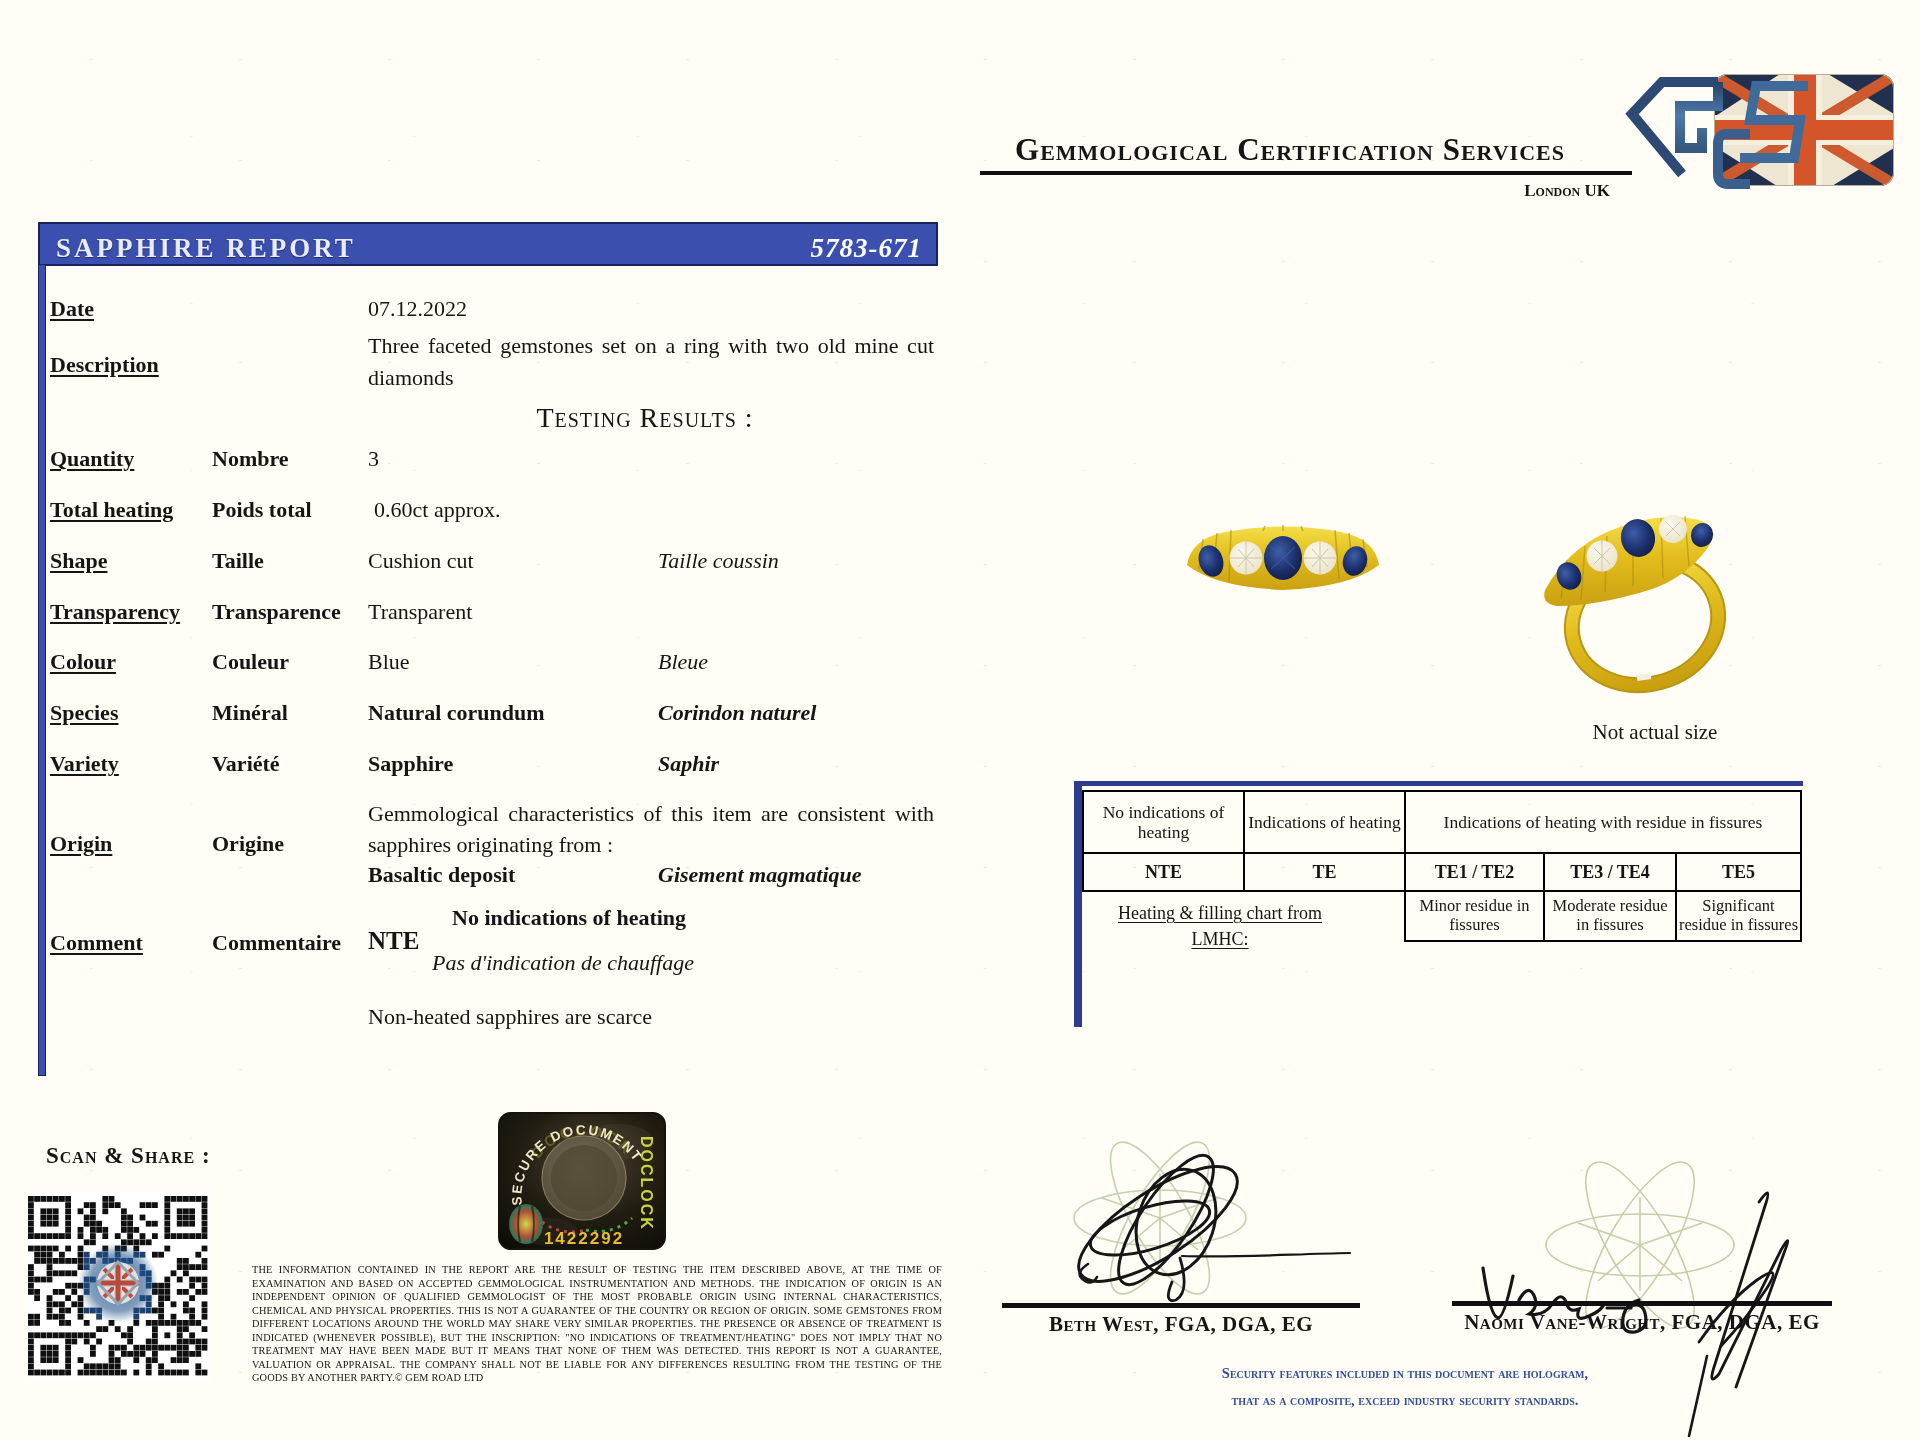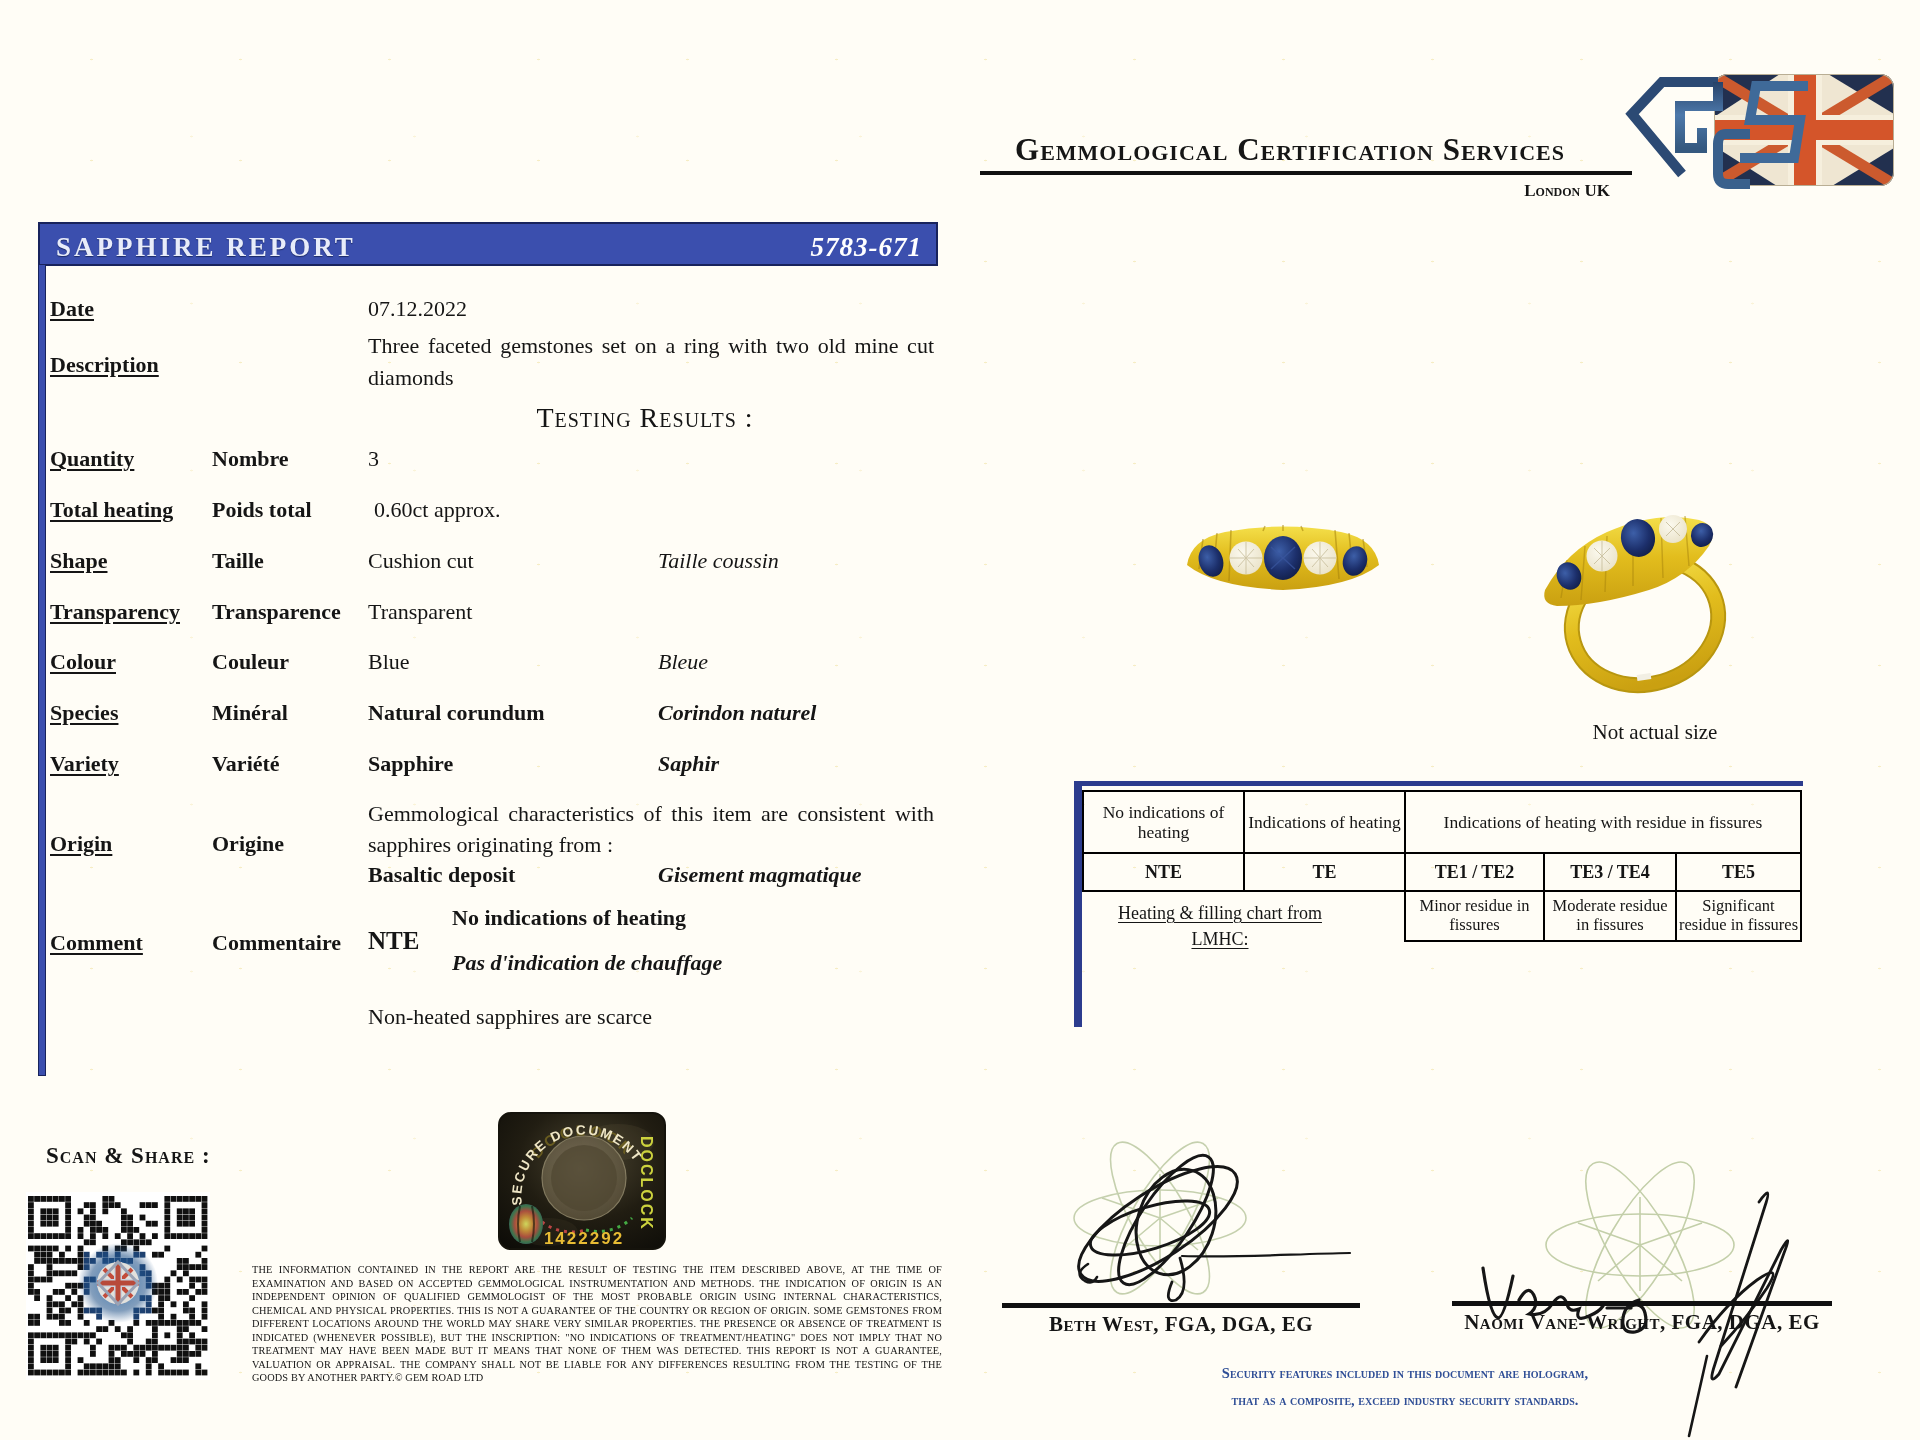--- a/index.html
+++ b/index.html
@@ -10,21 +10,21 @@
     background-image:radial-gradient(#f6edc4 1px, transparent 1.6px),
                      radial-gradient(#faf3d8 1px, transparent 1.6px);
     background-size:149px 101px, 223px 167px;
     background-position:17px 9px, 80px 53px;
   }
   .abs{position:absolute;}
   
   .title-bar{
     left:38px;top:222px;width:900px;height:44px;box-sizing:border-box;
     background:#3b4fae;border:2px solid #18235c;
-    display:flex;align-items:flex-start;justify-content:space-between;
+    display:flex;align-items:center;justify-content:space-between;
     padding:8px 14px 0 16px;
   }
   .title-bar .rep-title{
     color:#e8ecfa;font-size:27px;letter-spacing:3px;font-weight:600;
     text-shadow:0 1px 1px #1b2a66;
   }
   .title-bar .rep-no{
     color:#ffffff;font-size:27px;font-weight:bold;font-style:italic;letter-spacing:1px;
   }
   .left-rule{left:38px;top:264px;width:8px;height:812px;background:#3b4fae;border:1px solid #18235c;box-sizing:border-box;}
@@ -150,21 +150,21 @@
 <div class="abs flabel" style="left:50px;top:831px;text-decoration:underline;">Origin</div>
 <div class="abs ffr" style="left:212px;top:831px;">Origine</div>
 <div class="abs fval just" style="left:368px;top:798px;width:566px;line-height:31px;">Gemmological characteristics of this item are consistent with sapphires originating from :</div>
 <div class="abs fval bold" style="left:368px;top:862px;">Basaltic deposit</div>
 <div class="abs fvalfr bold" style="left:658px;top:862px;">Gisement magmatique</div>
 
 <div class="abs flabel" style="left:50px;top:930px;">Comment</div>
 <div class="abs ffr" style="left:212px;top:930px;">Commentaire</div>
 <div class="abs fval bold" style="left:368px;top:927px;font-size:25px;">NTE</div>
 <div class="abs fval bold" style="left:452px;top:905px;">No indications of heating</div>
-<div class="abs fvalfr" style="left:452px;top:950px;font-weight:bold;">Pas d'indication de chauffage</div>
+<div class="abs fvalfr" style="left:432px;top:950px;">Pas d'indication de chauffage</div>
 <div class="abs fval" style="left:368px;top:1004px;">Non-heated sapphires are scarce</div>
 
 <svg class="abs" style="left:1183px;top:521px;" width="200" height="76" viewBox="0 0 200 76">
   <defs>
     <linearGradient id="goldG" x1="0" y1="0" x2="0" y2="1">
       <stop offset="0" stop-color="#f4df4a"></stop>
         <stop offset="0.45" stop-color="#e2bd1d"></stop>
         <stop offset="1" stop-color="#caa011"></stop>
     </linearGradient>
     <radialGradient id="sapG" cx="0.4" cy="0.35" r="0.9">

